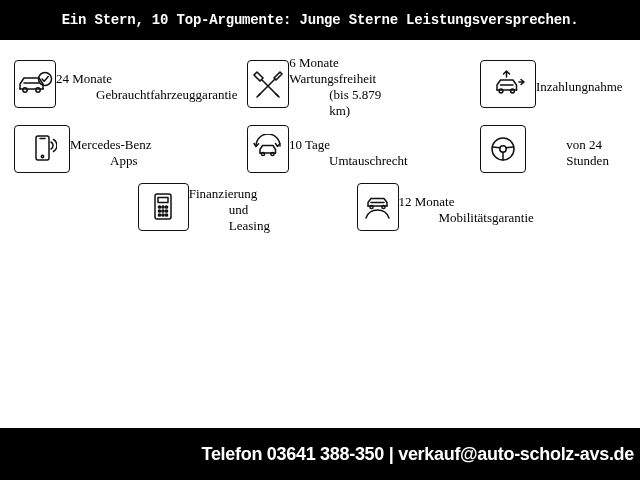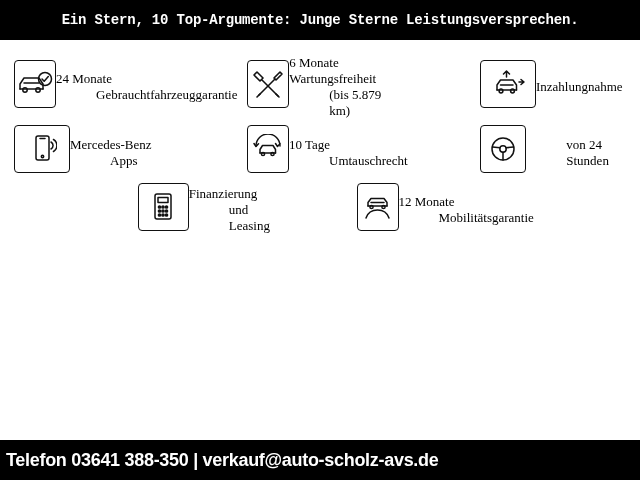--- a/index.html
+++ b/index.html
@@ -38,24 +38,24 @@
     font-size: 14px;
     font-weight: bold;
     letter-spacing: -0.2px;
     white-space: nowrap;
     text-align: center;
   }
   
   .footer-bar {
     background: #000000;
     color: #ffffff;
-    height: 40px;
-    display: flex;
-    align-items: center;
-    justify-content: flex-start;
+    height: 52px;
+    display: flex;
+    align-items: center;
+    justify-content: flex-end;
     padding: 0 6px;
     box-sizing: border-box;
   }
   .footer-text {
     font-family: "Liberation Sans", sans-serif;
     font-size: 18px;
     font-weight: bold;
     letter-spacing: -0.3px;
     white-space: nowrap;
     text-align: center;

